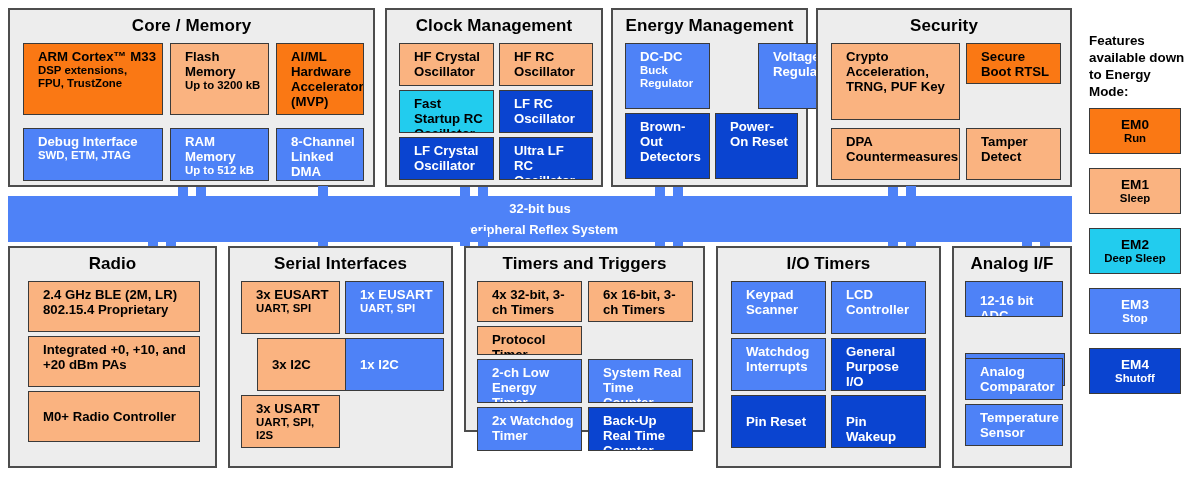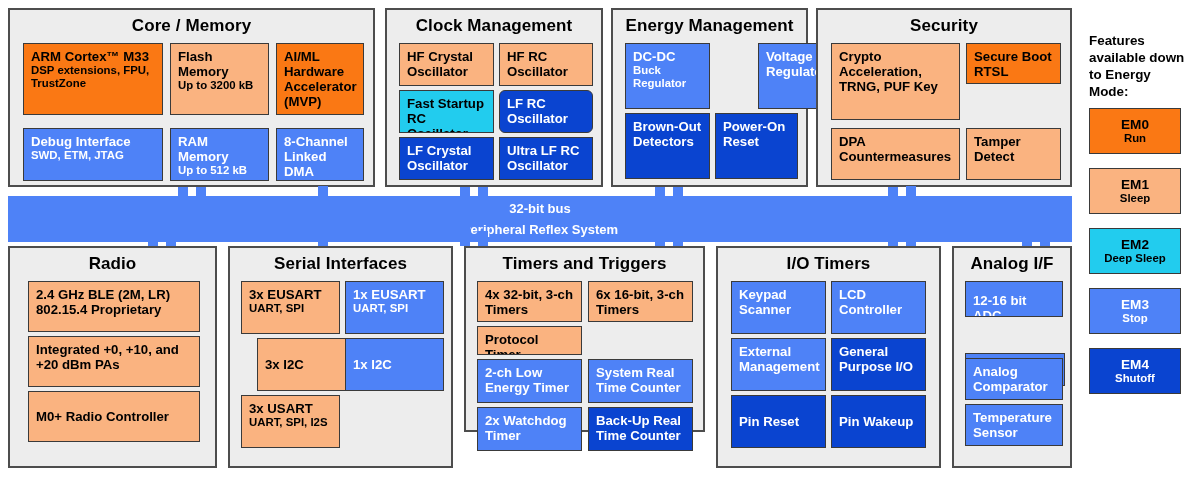--- a/index.html
+++ b/index.html
@@ -27,21 +27,21 @@
     padding-top:7px;
     letter-spacing:.1px;
   }
   .panel-body{position:absolute;left:0;top:0;width:100%;height:100%;}
 
   
   .blk{
     position:absolute;
     border:1.6px solid #3a3a3a;
     box-sizing:border-box;
-    padding:5px 6px 4px 7px;
+    padding:5px 6px 4px 14px;
     line-height:1.14;
     overflow:hidden;
   }
   .blk .t1{font-weight:bold;font-size:13.2px;display:block;}
   .blk .t2{font-weight:bold;font-size:11.4px;display:block;}
 
   
   .em0{background:#fa7814;color:#000;}
   .em1{background:#fab380;color:#000;}
   .em2{background:#22ccee;color:#000;}
@@ -118,21 +118,21 @@
     <div class="panel-body">
       <div class="blk em1" style="left:12px;top:33px;width:95px;height:43px;">
         <span class="t1">HF Crystal Oscillator</span>
       </div>
       <div class="blk em1" style="left:112px;top:33px;width:94px;height:43px;">
         <span class="t1">HF RC Oscillator</span>
       </div>
       <div class="blk em2" style="left:12px;top:80px;width:95px;height:43px;">
         <span class="t1">Fast Startup RC Oscillator</span>
       </div>
-      <div class="blk em4" style="left:112px;top:80px;width:94px;height:43px;border-radius:6px;">
+      <div class="blk em4" style="left:112px;top:80px;width:94px;height:43px;">
         <span class="t1">LF RC Oscillator</span>
       </div>
       <div class="blk em4" style="left:12px;top:127px;width:95px;height:43px;">
         <span class="t1">LF Crystal Oscillator</span>
       </div>
       <div class="blk em4" style="left:112px;top:127px;width:94px;height:43px;">
         <span class="t1">Ultra LF RC Oscillator</span>
       </div>
     </div>
   </div>
@@ -271,21 +271,21 @@
   <div class="panel" style="left:716px;top:246px;width:225px;height:222px;">
     <div class="panel-title">I/O Timers</div>
     <div class="panel-body">
       <div class="blk em3" style="left:13px;top:33px;width:95px;height:53px;">
         <span class="t1">Keypad Scanner</span>
       </div>
       <div class="blk em3" style="left:113px;top:33px;width:95px;height:53px;">
         <span class="t1">LCD Controller</span>
       </div>
       <div class="blk em3" style="left:13px;top:90px;width:95px;height:53px;">
-        <span class="t1">External Management</span>
+        <span class="t1">Watchdog Interrupts</span>
       </div>
       <div class="blk em4" style="left:113px;top:90px;width:95px;height:53px;">
         <span class="t1">General Purpose I/O</span>
       </div>
       <div class="blk em4" style="left:13px;top:147px;width:95px;height:53px;">
         <span class="t1" style="padding-top:13px;">Pin Reset</span>
       </div>
       <div class="blk em4" style="left:113px;top:147px;width:95px;height:53px;">
         <span class="t1" style="padding-top:13px;">Pin Wakeup</span>
       </div>

